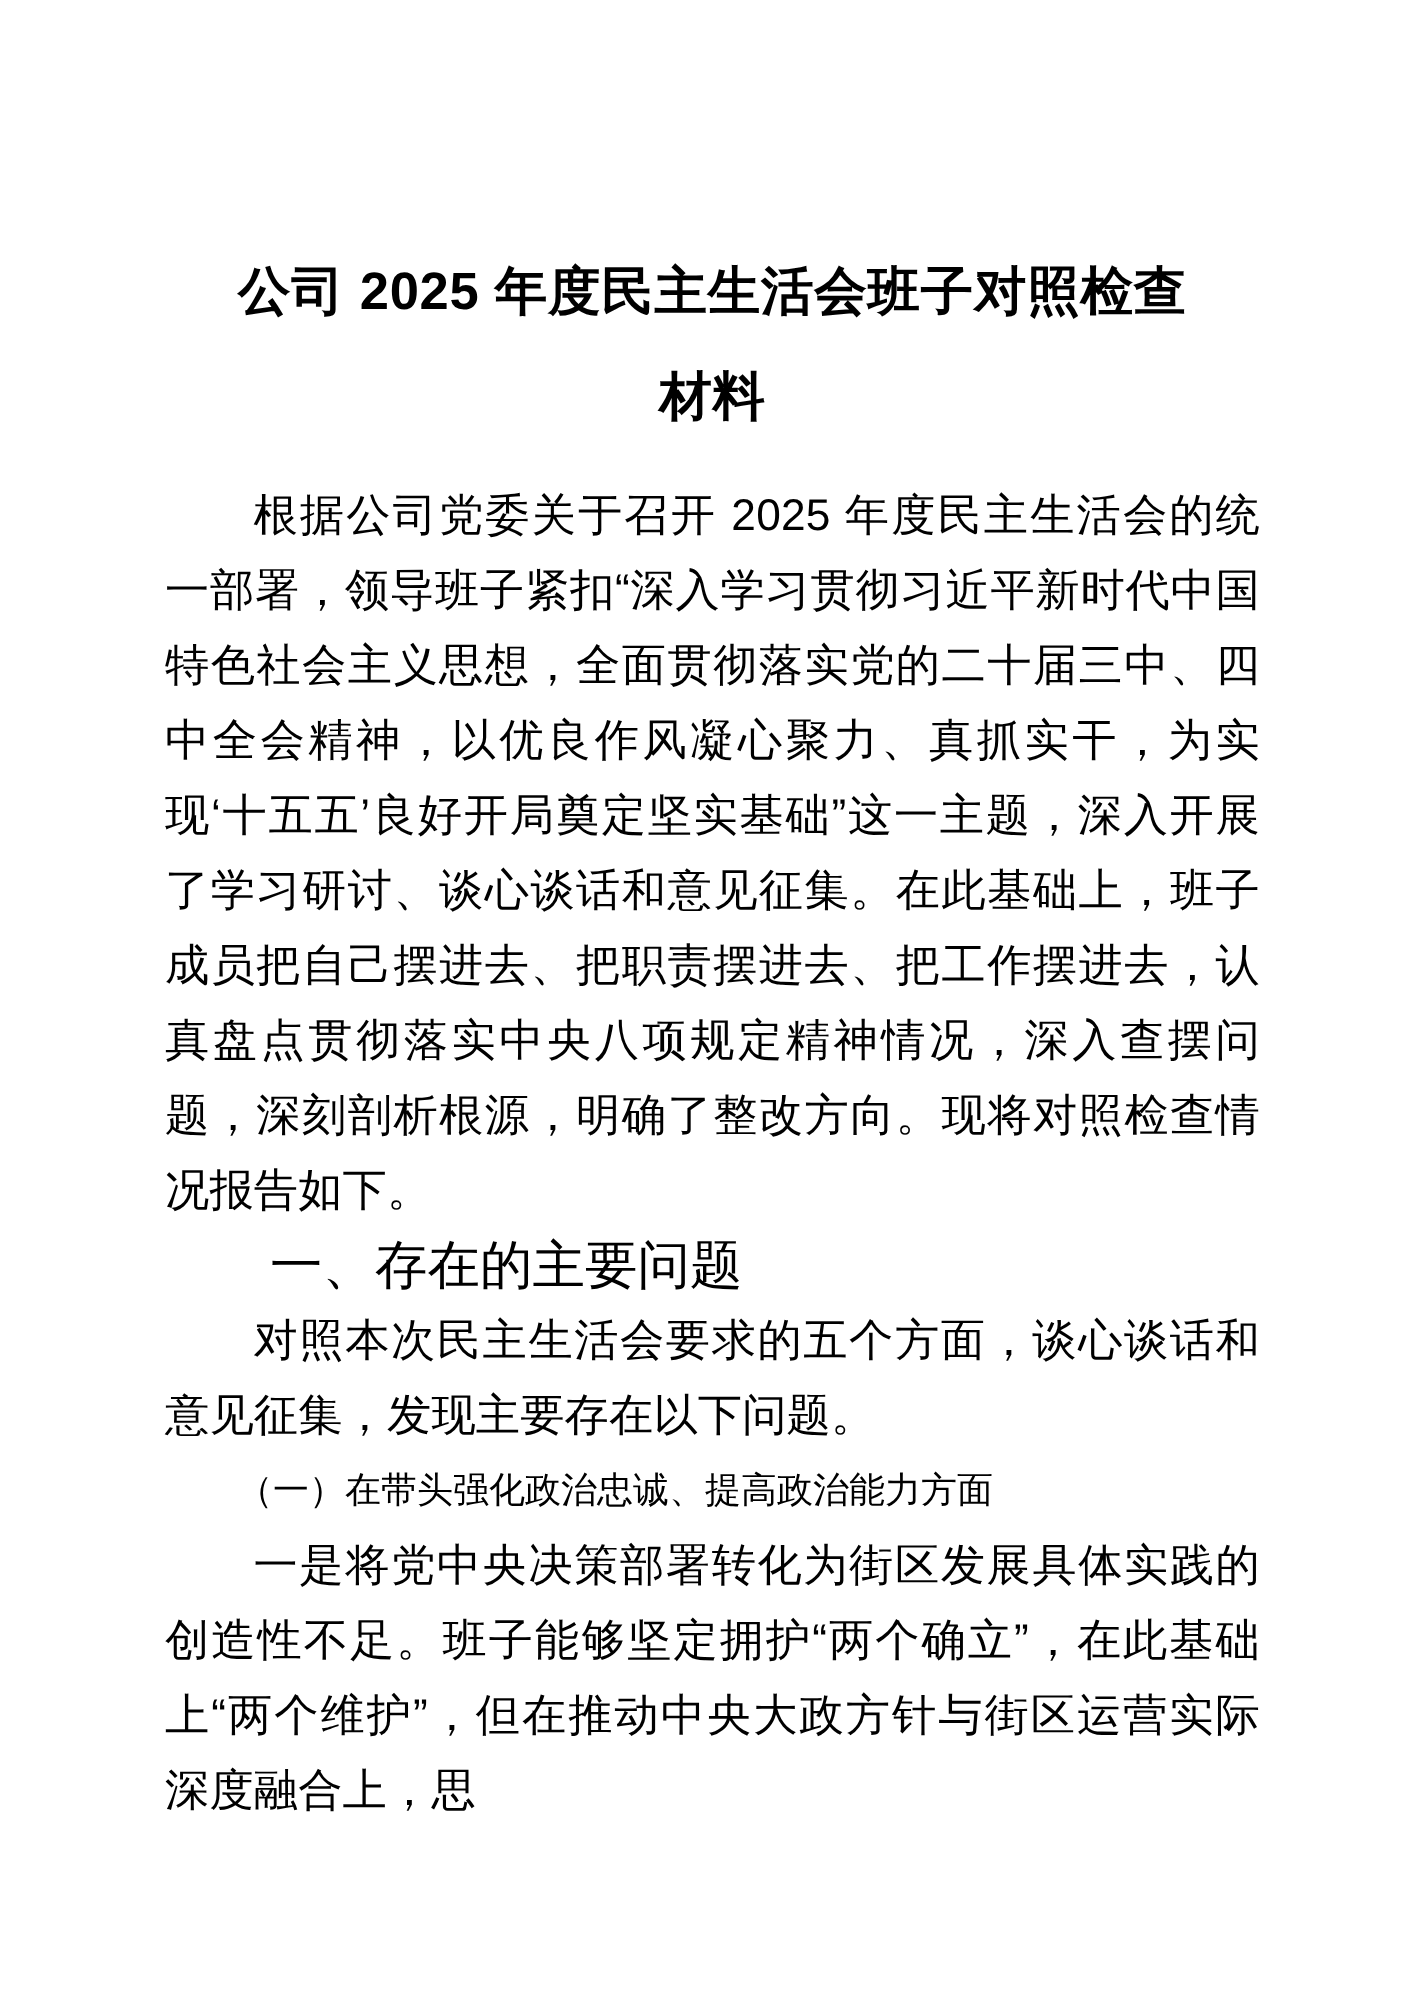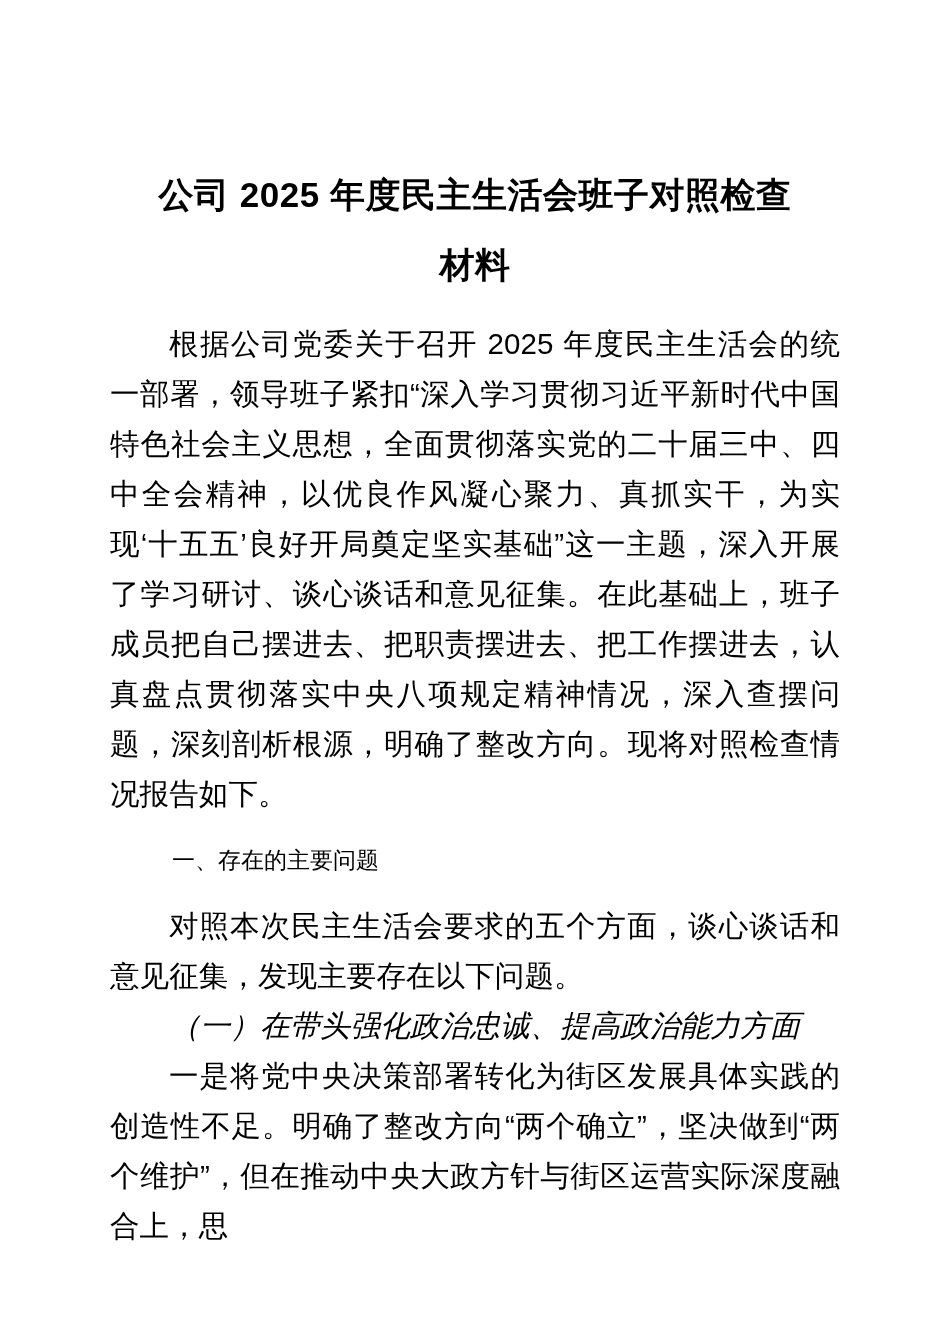--- a/index.html
+++ b/index.html
@@ -61,54 +61,53 @@
 
   .para.indent {
     text-indent: 2em;
   }
 
   .para.first {
     margin-top: 19px;
   }
 
   .heading-1 {
-    margin: 16px;
+    margin: 0;
     padding: 0;
-    font-size: 23px;
+    font-size: 35px;
     font-weight: normal;
     line-height: 50px;
     text-indent: 2em;
     text-align: left;
     word-break: break-all;
   }
 
   .heading-2 {
     margin: 0;
     padding: 0;
-    font-size: 30px;
+    font-size: 24px;
     font-weight: normal;
     line-height: 50px;
     text-indent: 2em;
     text-align: left;
     word-break: break-all;
-    font-style: italic;
   }
 </style>
 </head>
 <body>
 
 <div class="page">
   <div class="content">
 
     <h1 class="doc-title"><span>公司 2025 年度民主生活会班子对照检查</span><br><span>材料</span></h1>
 
     <p class="para indent first">根据公司党委关于召开 2025 年度民主生活会的统一部署，领导班子紧扣“深入学习贯彻习近平新时代中国特色社会主义思想，全面贯彻落实党的二十届三中、四中全会精神，以优良作风凝心聚力、真抓实干，为实现‘十五五’良好开局奠定坚实基础”这一主题，深入开展了学习研讨、谈心谈话和意见征集。在此基础上，班子成员把自己摆进去、把职责摆进去、把工作摆进去，认真盘点贯彻落实中央八项规定精神情况，深入查摆问题，深刻剖析根源，明确了整改方向。现将对照检查情况报告如下。</p>
 
     <p class="heading-1">一、存在的主要问题</p>
 
     <p class="para indent">对照本次民主生活会要求的五个方面，谈心谈话和意见征集，发现主要存在以下问题。</p>
 
     <p class="heading-2">（一）在带头强化政治忠诚、提高政治能力方面</p>
 
-    <p class="para indent">一是将党中央决策部署转化为街区发展具体实践的创造性不足。明确了整改方向“两个确立”，坚决做到“两个维护”，但在推动中央大政方针与街区运营实际深度融合上，思</p>
+    <p class="para indent">一是将党中央决策部署转化为街区发展具体实践的创造性不足。班子能够坚定拥护“两个确立”，在此基础上“两个维护”，但在推动中央大政方针与街区运营实际深度融合上，思</p>
 
   </div>
 </div>
 
 </body></html>

